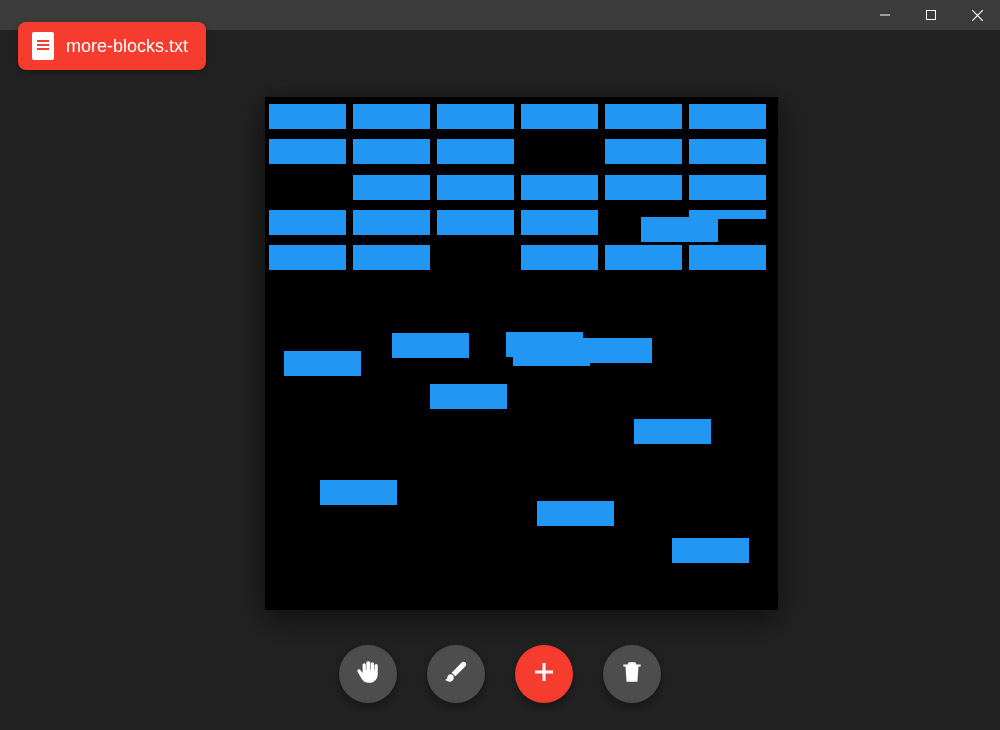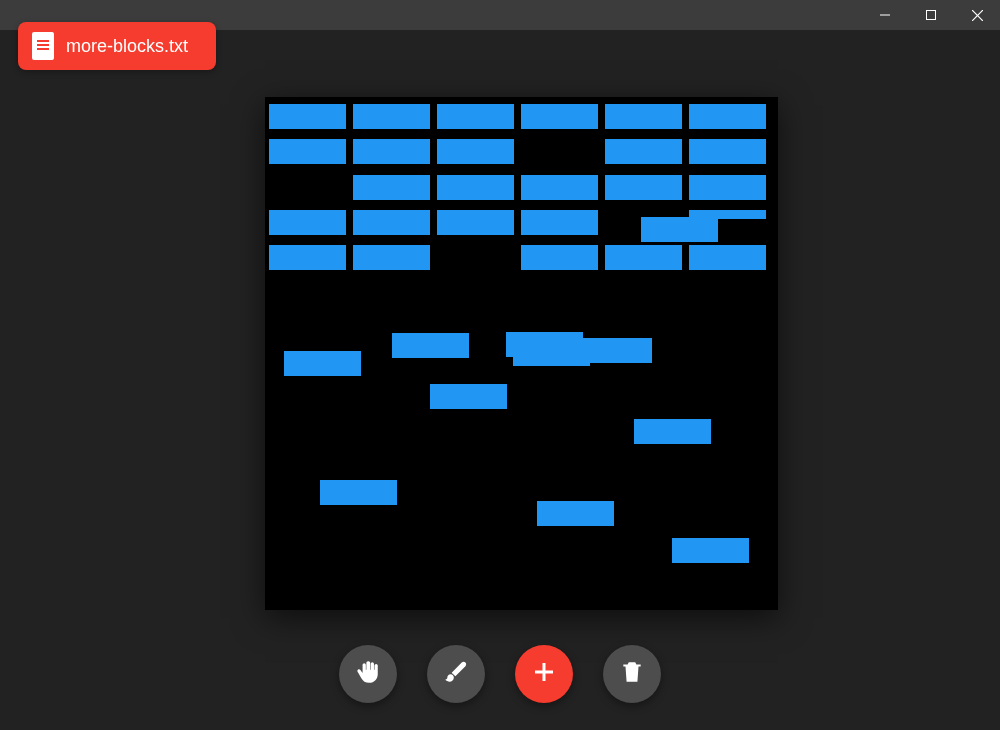--- a/index.html
+++ b/index.html
@@ -32,21 +32,21 @@
   }
   .winbtn svg { pointer-events:none; }
   
   .file-chip {
     position: absolute;
     top: 22px;
     left: 18px;
     background: #f53c2e;
     color: #fff;
     border-radius: 8px;
-    padding: 10px 28px 10px 14px;
+    padding: 10px 18px 10px 14px;
     display: flex;
     align-items: center;
     gap: 12px;
     font-size: 18px;
     font-weight: 500;
     box-shadow: 0 2px 6px rgba(0,0,0,0.3);
     cursor: pointer;
   }
   .file-icon {
     width: 22px;

